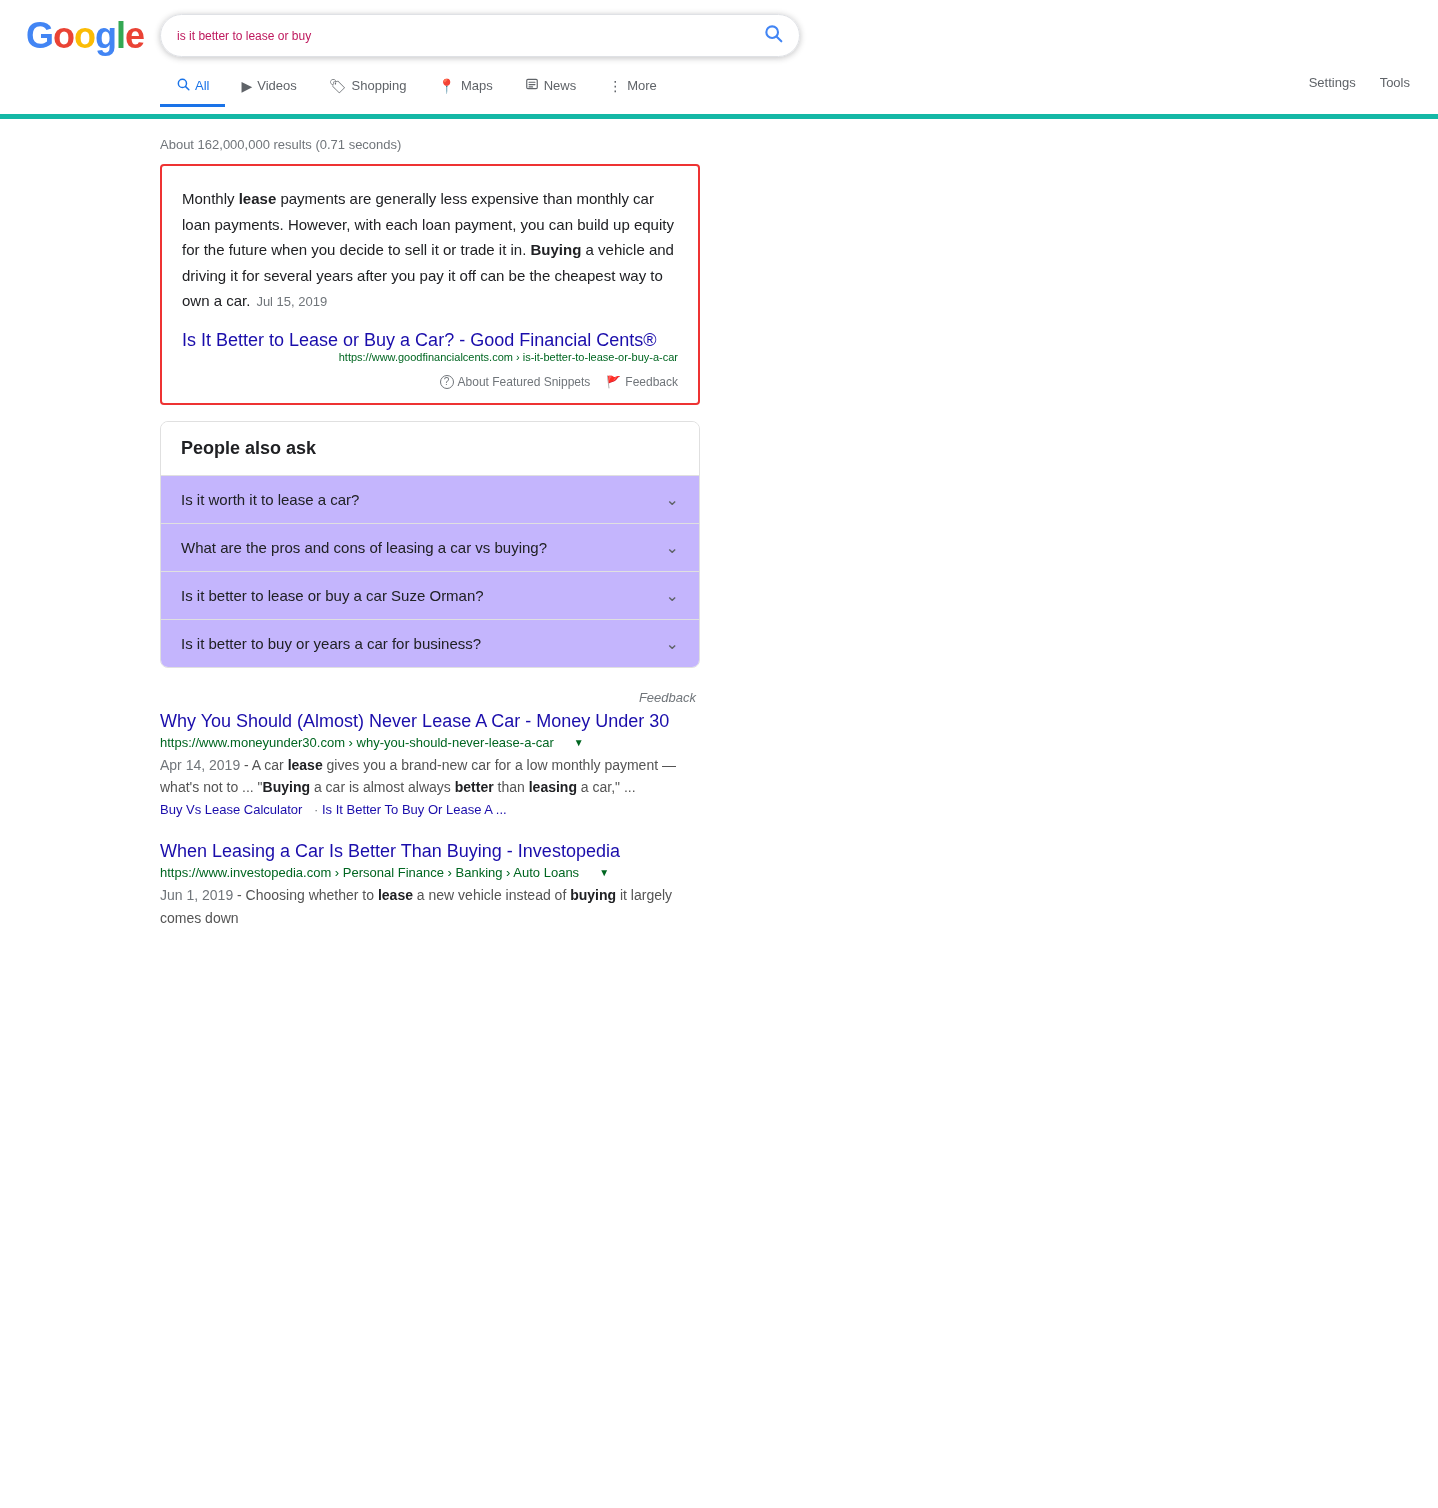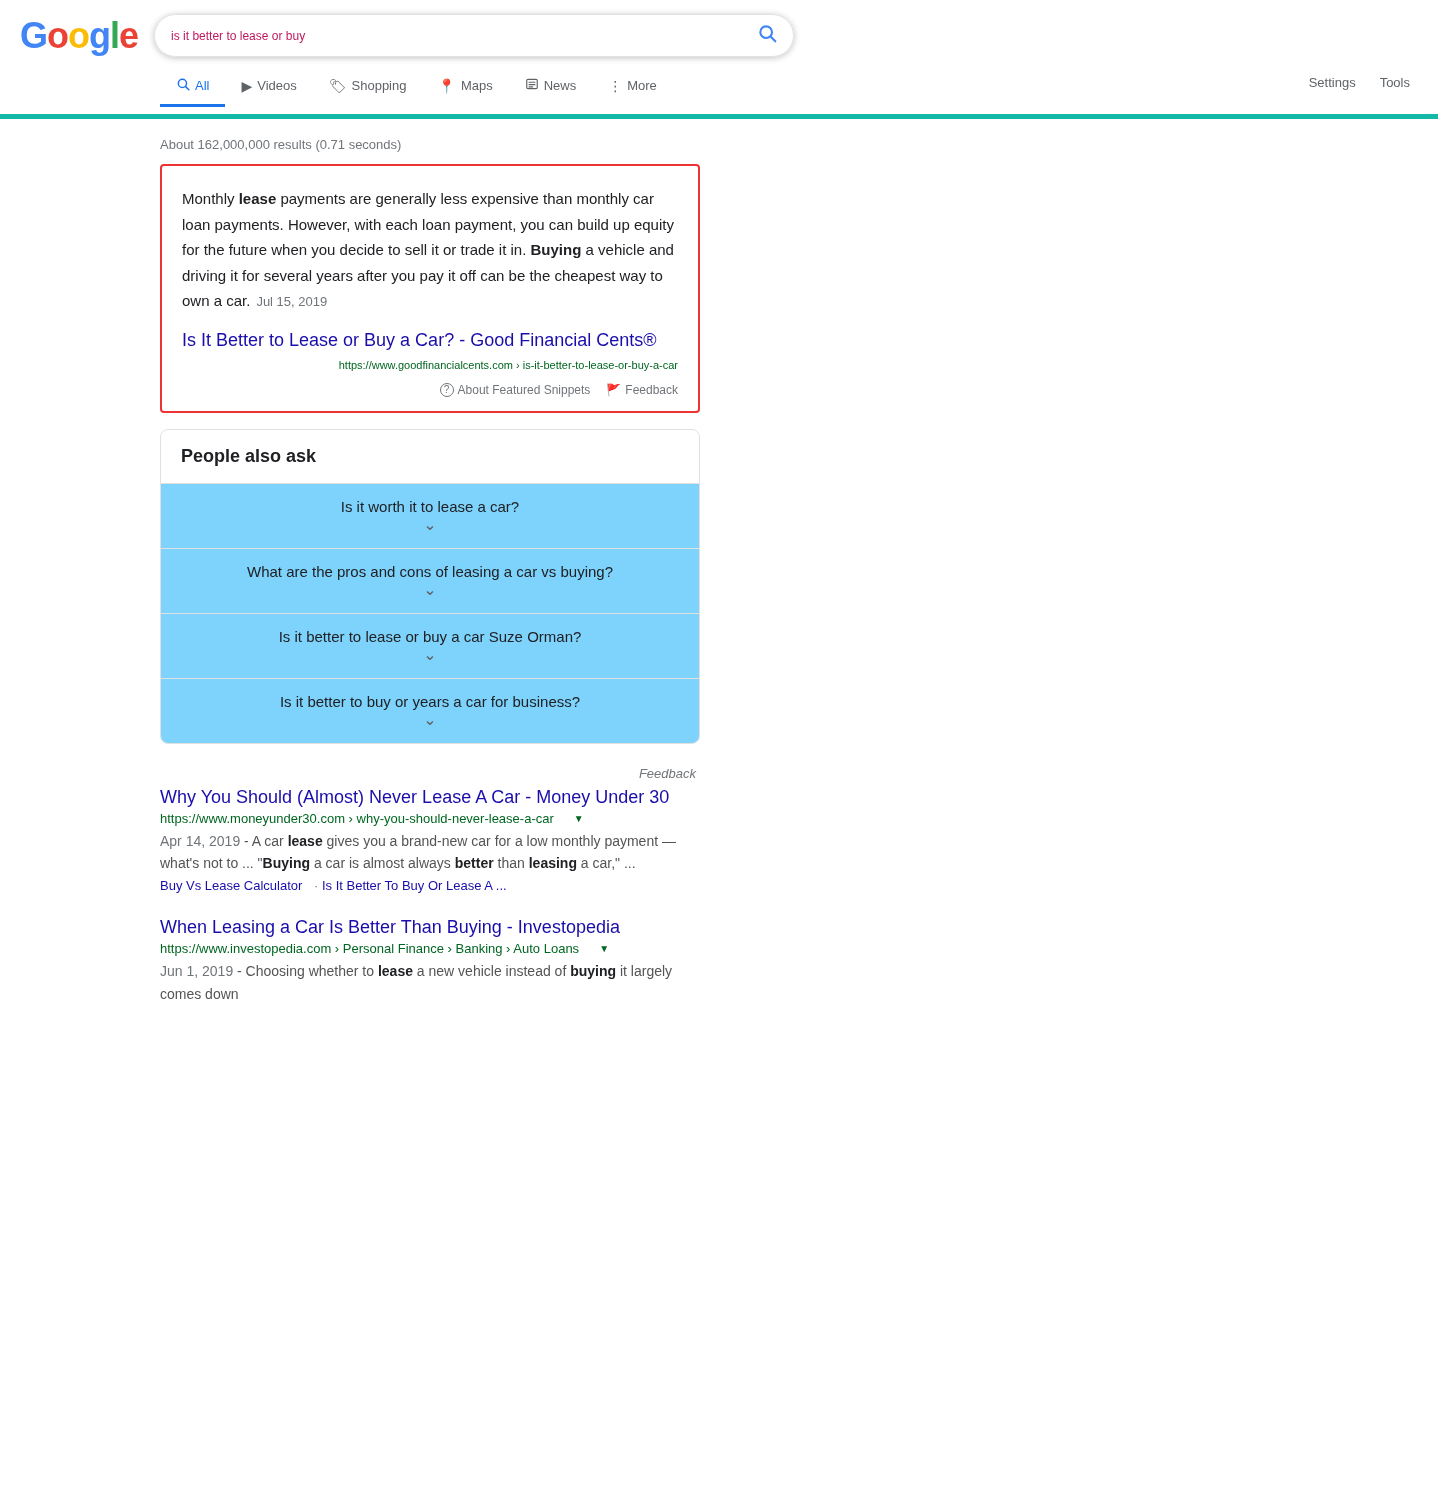--- a/index.html
+++ b/index.html
@@ -15,20 +15,21 @@
       display: flex;
       align-items: center;
       padding: 14px 20px 0 20px;
       gap: 16px;
     }
     .google-logo {
       font-size: 36px;
       font-weight: bold;
       letter-spacing: -1px;
       flex-shrink: 0;
+      margin-left: 6px;
     }
     .google-logo .g-blue { color: #4285F4; }
     .google-logo .g-red { color: #EA4335; }
     .google-logo .g-yellow { color: #FBBC05; }
     .google-logo .g-green { color: #34A853; }
 
     .search-bar-wrapper {
       flex: 1;
       max-width: 640px;
     }
@@ -129,21 +130,21 @@
     .snippet-date {
       color: #70757a;
       font-size: 13px;
       margin-left: 6px;
     }
     .snippet-title {
       font-size: 18px;
       color: #1a0dab;
       text-decoration: none;
       display: block;
-      margin-bottom: 8px;
+      margin-bottom: 0;
       cursor: pointer;
     }
     .snippet-url {
       font-size: 11px;
       color: #006621;
       text-align: right;
     }
     .snippet-footer {
       display: flex;
       justify-content: flex-end;
@@ -174,22 +175,21 @@
       color: #202124;
       background: #fff;
     }
     .paa-item {
       border-top: 1px solid #e0e0e0;
       display: flex;
       align-items: center;
       justify-content: space-between;
       padding: 14px 20px;
       cursor: pointer;
-      background: #7dd3fc;
-      flex-direction: column;
+      background: #c4b5fd;
     }
     .paa-question {
       font-size: 15px;
       color: #202124;
     }
     .paa-chevron {
       color: #5f6368;
       font-size: 16px;
     }
     .paa-feedback {

